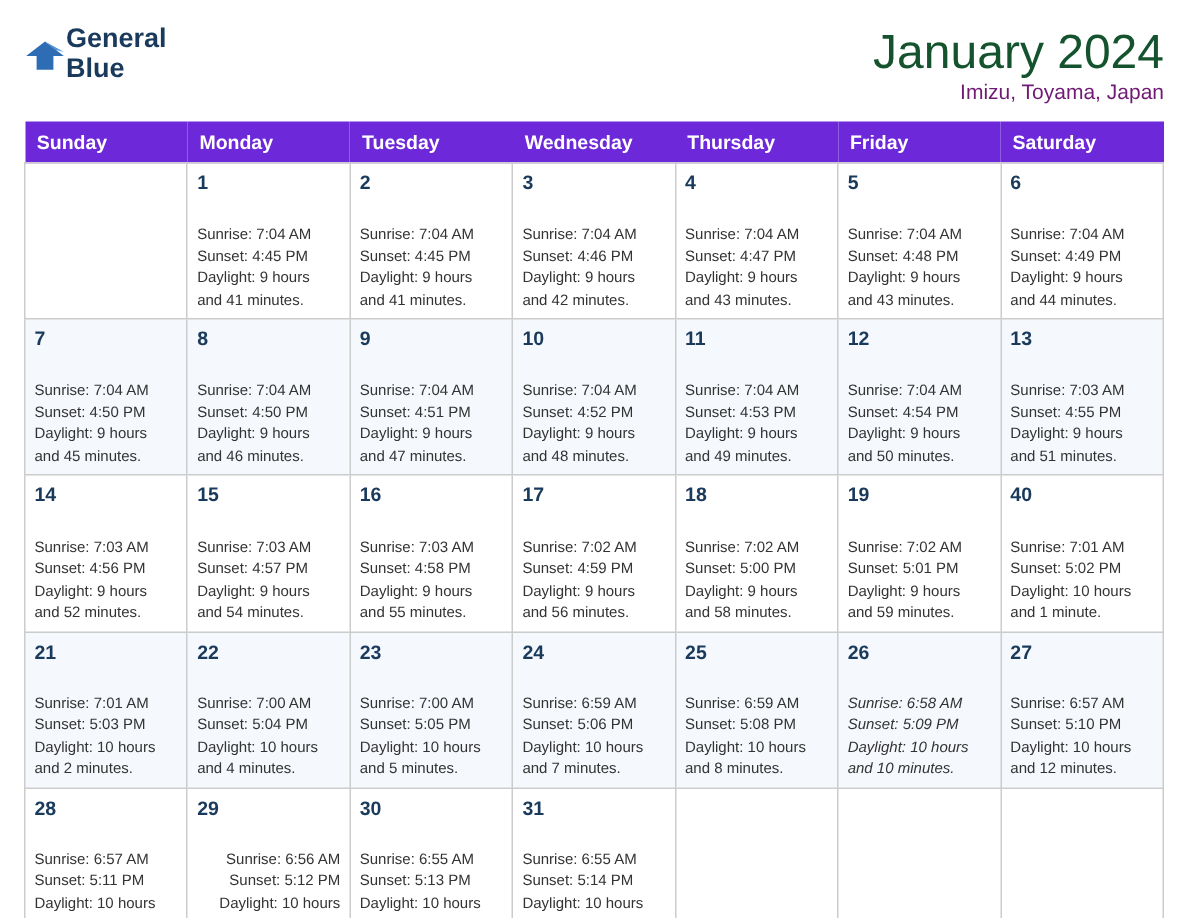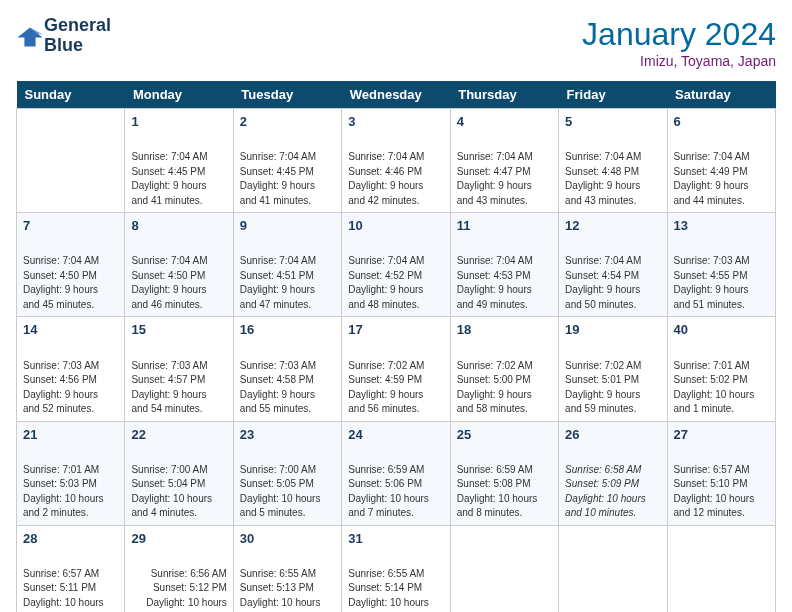--- a/index.html
+++ b/index.html
@@ -29,34 +29,34 @@
     }
     .logo-bird {
       width: 28px;
       height: 28px;
     }
     .title-block {
       text-align: right;
     }
     .month-title {
       font-size: 32px;
-      color: #0369a1;
+      color: #14532d;
       font-weight: normal;
     }
     .subtitle {
       font-size: 14px;
       color: #701a75;
     }
     table {
       width: 100%;
       border-collapse: collapse;
       font-size: 11px;
     }
     thead tr th {
-      background-color: #0c4a6e;
+      background-color: #6d28d9;
       color: #fff;
       text-align: left;
       padding: 6px 8px;
       font-size: 13px;
       font-weight: bold;
     }
     tbody tr td {
       border: 1px solid #ccc;
       vertical-align: top;
       padding: 4px 6px;

